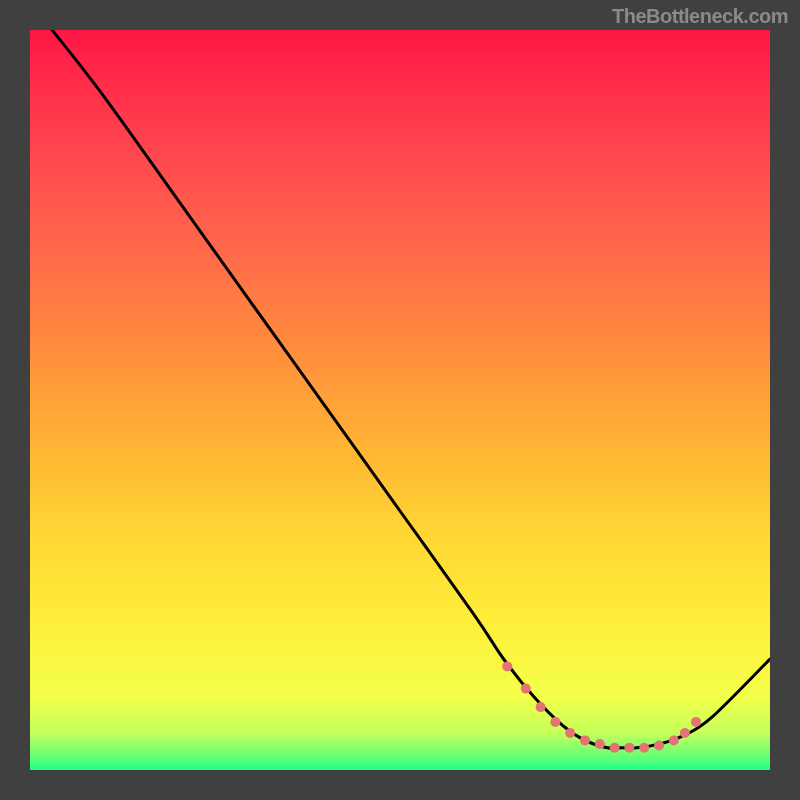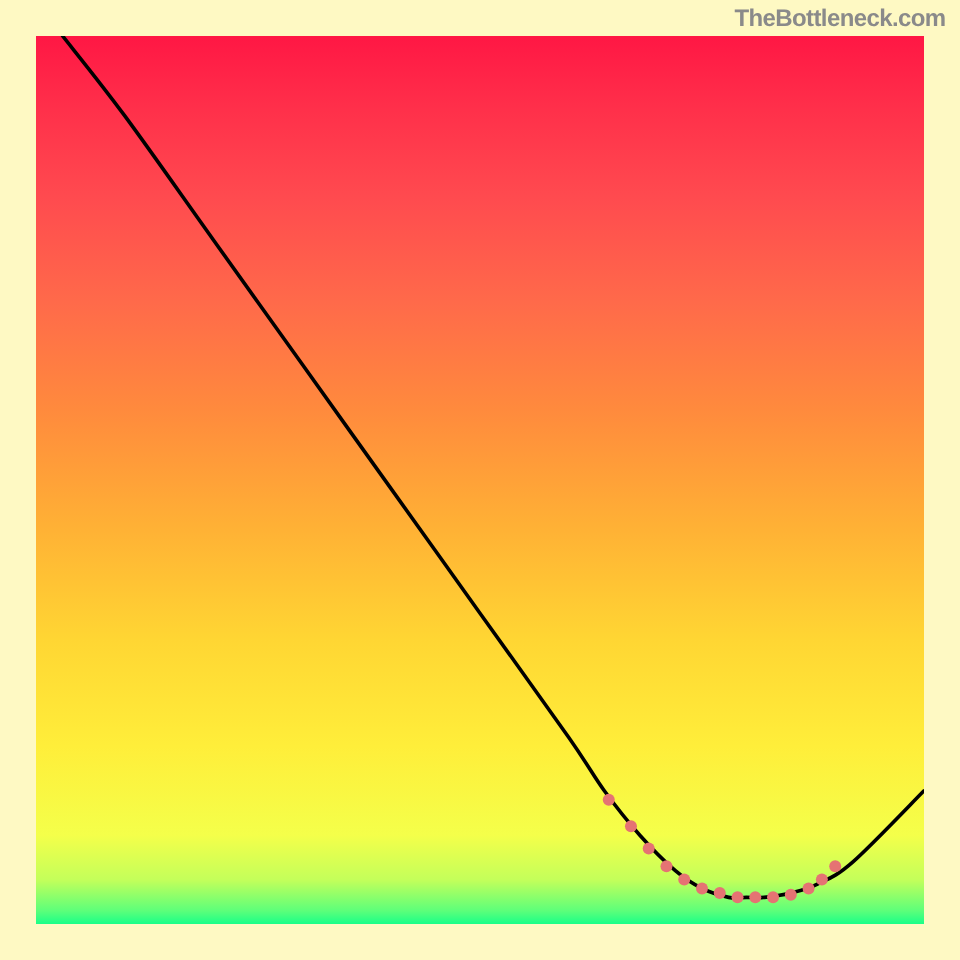--- a/index.html
+++ b/index.html
@@ -7,21 +7,21 @@
     padding: 0;
     width: 800px;
     height: 800px;
     background: #000000;
     overflow: hidden;
   }
   .stage {
     position: relative;
     width: 800px;
     height: 800px;
-    background: #fef9c3;
+    background: #404040;
   }
   .attribution {
     position: absolute;
     top: 5px;
     right: 12px;
     font-family: Arial, Helvetica, sans-serif;
     font-size: 20px;
     font-weight: bold;
     color: #8a8a8a;
     letter-spacing: -0.5px;

